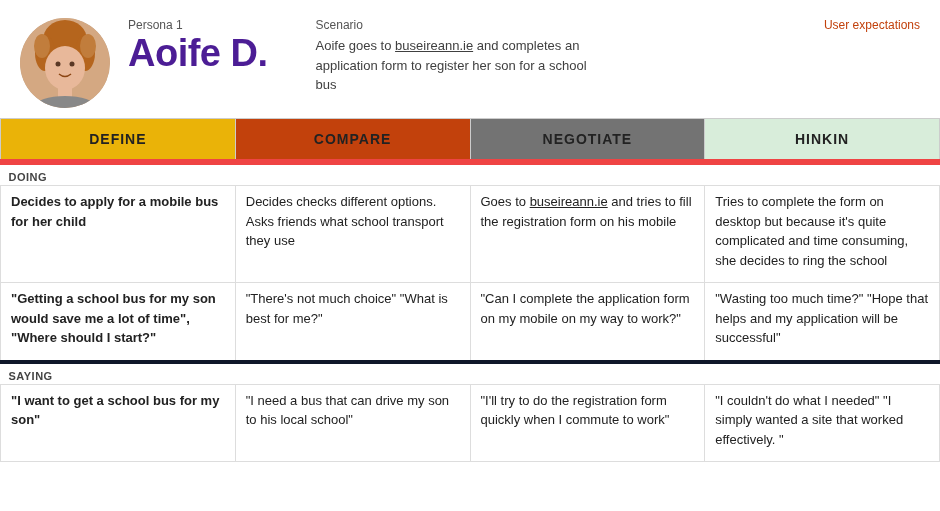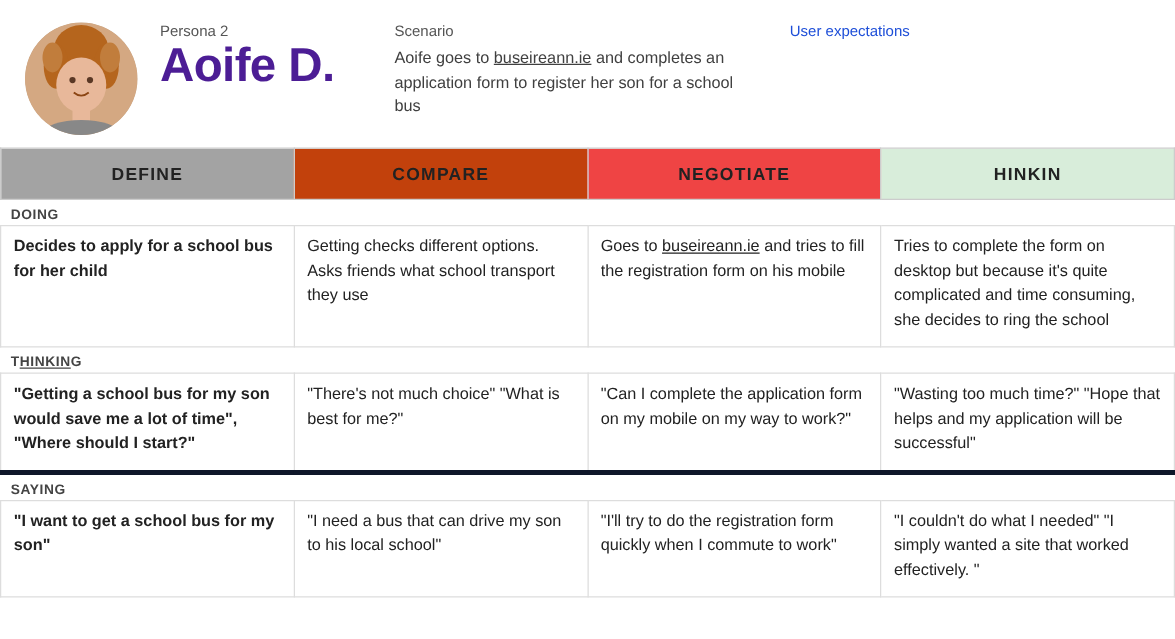--- a/index.html
+++ b/index.html
@@ -68,41 +68,42 @@
     .scenario-text u {
       text-decoration: underline;
     }
 
     .user-exp-block {
       flex: 1;
       padding-left: 10px;
     }
     .user-exp-label {
       font-size: 12px;
-      color: #1d4ed8;
+      color: #c2410c;
       margin-bottom: 4px;
+      text-align: right;
     }
     .user-exp-text {
       font-size: 13px;
       font-weight: 700;
       color: #222;
       line-height: 1.5;
     }
 
     .phase-header {
       text-align: center;
       font-weight: 900;
       font-size: 14px;
       letter-spacing: 1px;
       padding: 12px 8px;
       border: 1px solid #ccc;
     }
-    .phase-header.define { background: #a3a3a3; }
+    .phase-header.define { background: #eab308; }
     .phase-header.compare { background: #c2410c; }
-    .phase-header.negotiate { background: #ef4444; }
+    .phase-header.negotiate { background: #737373; }
     .phase-header.select { background: #d8edda; }
 
     .content-cell {
       vertical-align: top;
       padding: 6px 10px 12px 10px;
       border: 1px solid #ddd;
       font-size: 13px;
       line-height: 1.5;
     }
     .content-cell.first-col {
@@ -157,21 +158,21 @@
 
       <path d="M39 56 Q45 61 51 56" stroke="#8b4513" stroke-width="1.5" fill="none"></path>
 
       <rect x="38" y="70" width="14" height="12" fill="#e8b89a"></rect>
 
       <ellipse cx="45" cy="88" rx="30" ry="10" fill="#888"></ellipse>
     </svg>
   </div>
 
   <div class="persona-name-block">
-    <div class="persona-label">Persona 2</div>
+    <div class="persona-label">Persona 1</div>
     <div class="persona-name">Aoife D.</div>
   </div>
 
   <div class="scenario-block">
     <div class="scenario-label">Scenario</div>
     <div class="scenario-text">
       Aoife goes to <u>buseireann.ie</u> and completes an application form to register her son for a school bus
     </div>
   </div>
 
@@ -192,33 +193,30 @@
     <tr>
       <th class="phase-header define">DEFINE</th>
       <th class="phase-header compare">COMPARE</th>
       <th class="phase-header negotiate">NEGOTIATE</th>
       <th class="phase-header select">HINKIN</th>
     </tr>
   </thead>
   <tbody>
 
     <tr class="section-row">
-      <td colspan="4" style="padding: 6px 8px 2px 8px; font-size:11px; font-weight:700; letter-spacing:0.5px; color:#444; border-top:1px solid #ef4444; border-bottom:none; border-left:none; border-right:none;">DOING</td>
-    </tr>
-
-    <tr>
-      <td class="content-cell first-col">Decides to apply for a school bus for her child</td>
-      <td class="content-cell">Getting checks different options. Asks friends what school transport they use</td>
+      <td colspan="4" style="padding: 6px 8px 2px 8px; font-size:11px; font-weight:700; letter-spacing:0.5px; color:#444; border-top:6px solid #ef4444; border-bottom:none; border-left:none; border-right:none;">DOING</td>
+    </tr>
+
+    <tr>
+      <td class="content-cell first-col">Decides to apply for a mobile bus for her child</td>
+      <td class="content-cell">Decides checks different options. Asks friends what school transport they use</td>
       <td class="content-cell">Goes to <u>buseireann.ie</u> and tries to fill the registration form on his mobile</td>
       <td class="content-cell">Tries to complete the form on desktop but because it's quite complicated and time consuming, she decides to ring the school</td>
     </tr>
 
-    <tr>
-      <td colspan="4" style="padding: 6px 8px 2px 8px; font-size:11px; font-weight:700; letter-spacing:0.5px; color:#444; border-top:1px solid #ddd; border-bottom:none; border-left:none; border-right:none;">T<span style="text-decoration:underline;">HINKIN</span>G</td>
-    </tr>
 
     <tr>
       <td class="content-cell first-col">"Getting a school bus for my son would save me a lot of time", "Where should I start?"</td>
       <td class="content-cell">"There's not much choice" "What is best for me?"</td>
       <td class="content-cell">"Can I complete the application form on my mobile on my way to work?"</td>
       <td class="content-cell">"Wasting too much time?" "Hope that helps and my application will be successful"</td>
     </tr>
 
     <tr>
       <td colspan="4" style="padding: 6px 8px 2px 8px; font-size:11px; font-weight:700; letter-spacing:0.5px; color:#444; border-top:4px solid #0f172a; border-bottom:none; border-left:none; border-right:none;">SAYING</td>

